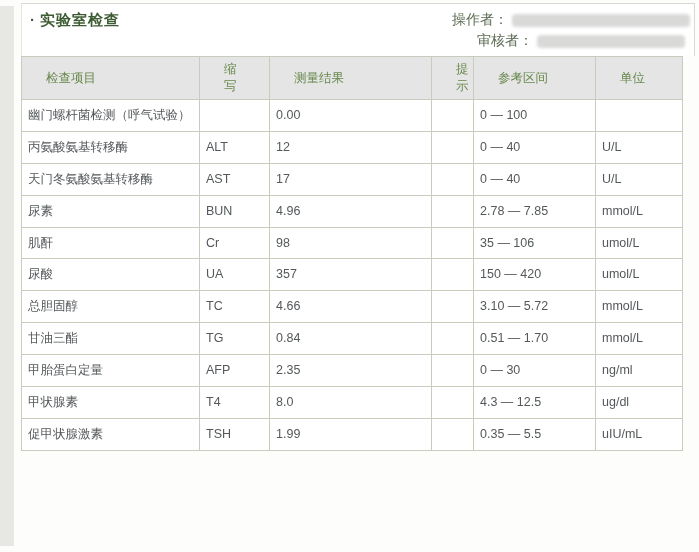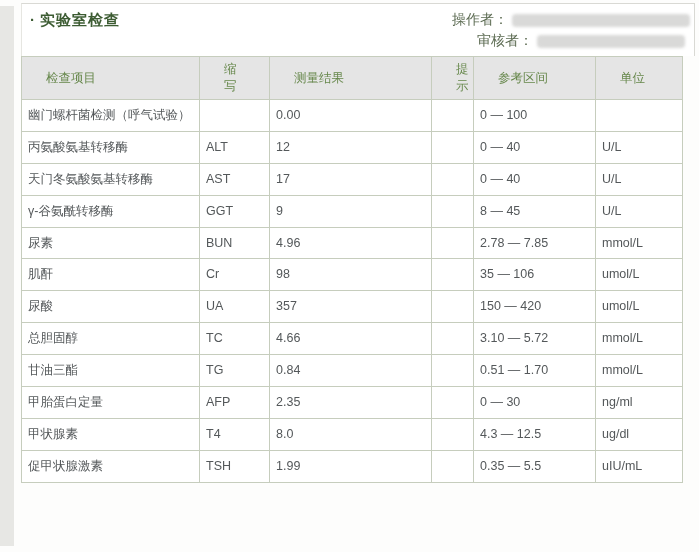--- a/index.html
+++ b/index.html
@@ -136,28 +136,20 @@
   </tr>
         <tr>
     <td>天门冬氨酸氨基转移酶</td>
     <td>AST</td>
     <td>17</td>
     <td></td>
     <td>0 — 40</td>
     <td>U/L</td>
   </tr>
         <tr>
-    <td>γ-谷氨酰转移酶</td>
-    <td>GGT</td>
-    <td>9</td>
-    <td></td>
-    <td>8 — 45</td>
-    <td>U/L</td>
-  </tr>
-        <tr>
     <td>尿素</td>
     <td>BUN</td>
     <td>4.96</td>
     <td></td>
     <td>2.78 — 7.85</td>
     <td>mmol/L</td>
   </tr>
         <tr>
     <td>肌酐</td>
     <td>Cr</td>

